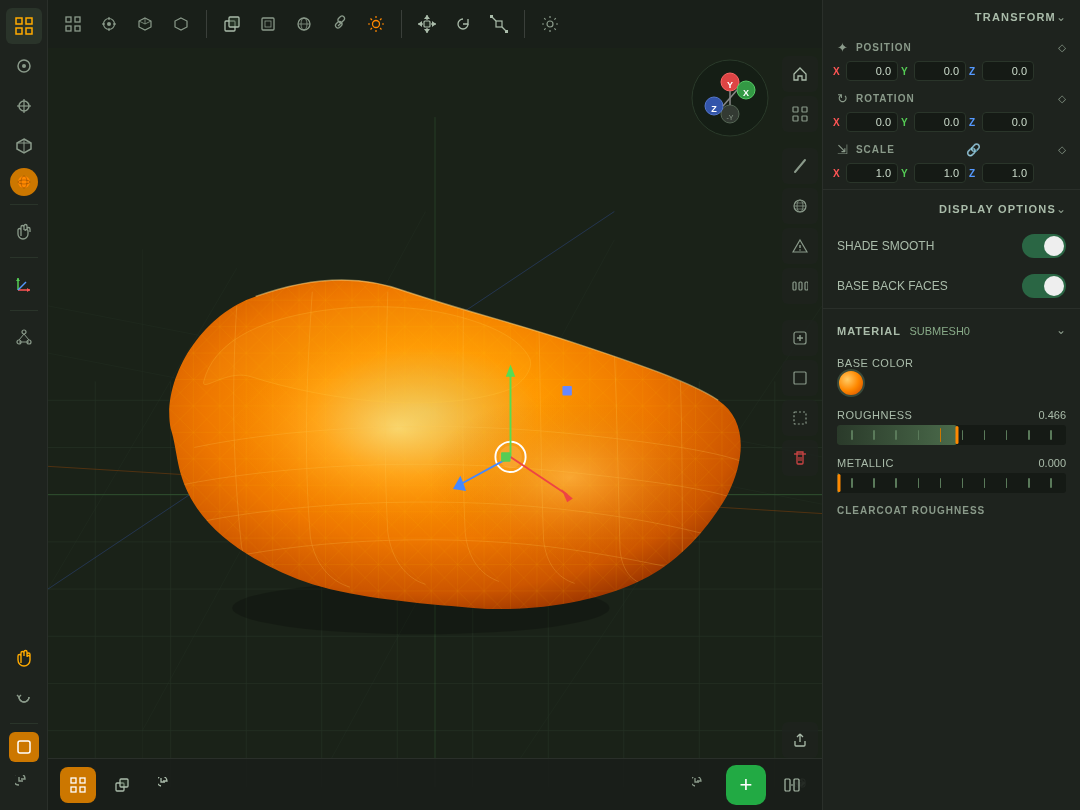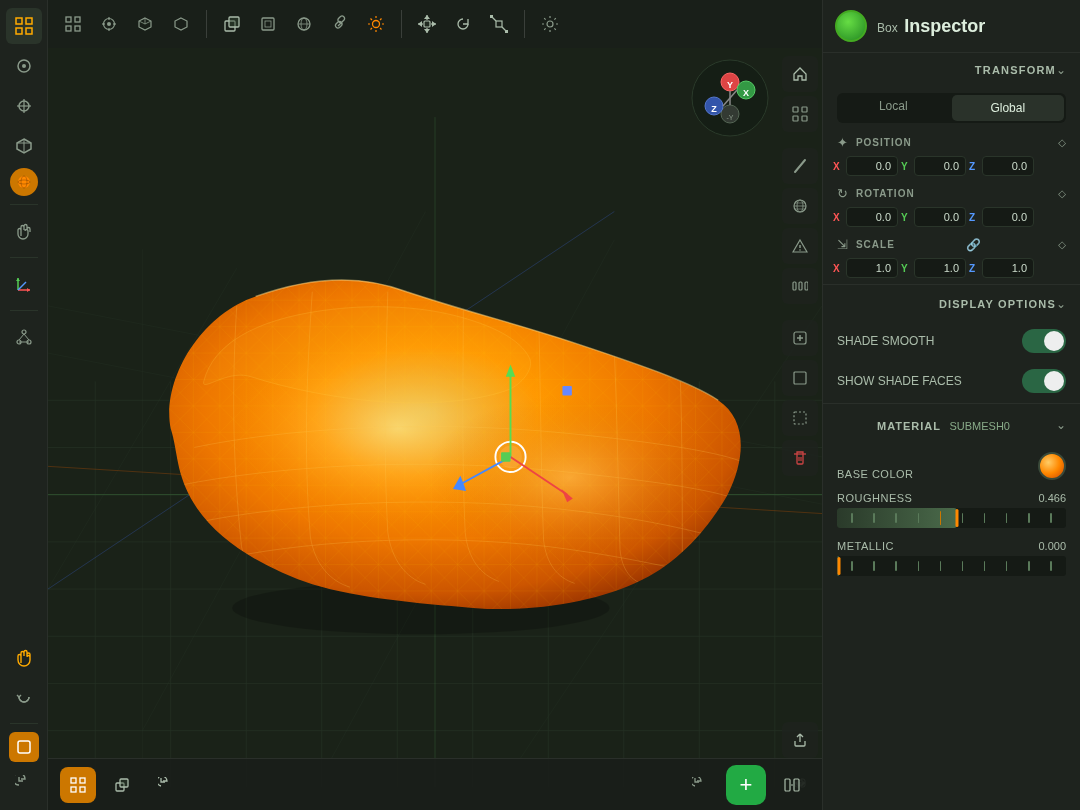--- a/index.html
+++ b/index.html
@@ -303,23 +303,24 @@
       display: flex;
       align-items: center;
       justify-content: space-between;
       padding: 10px 14px;
       background: #1e231e;
     }
     .material-sub { color: #88aa88; font-size: 11px; margin-left: 4px; }
 
     .color-row {
       display: flex;
-      align-items: flex-end;
+      align-items: flex-start;
       justify-content: space-between;
       padding: 8px 14px;
+      flex-direction: column;
     }
     .color-label { color: #aabcaa; font-size: 11px; font-weight: 500; letter-spacing: 0.5px; }
     .color-circle {
       width: 28px;
       height: 28px;
       border-radius: 50%;
       border: 2px solid #3a4a3a;
       cursor: pointer;
     }
 
@@ -879,37 +880,26 @@
         <rect x="1" y="2" width="5" height="12" rx="1" stroke="#aabcaa" stroke-width="1.2" fill="none"></rect>
         <rect x="10" y="2" width="5" height="12" rx="1" stroke="#aabcaa" stroke-width="1.2" fill="none"></rect>
         <line x1="7" y1="8" x2="9" y2="8" stroke="#aabcaa" stroke-width="1.2"></line>
       </svg>
     </div>
   </div>
 </div>
 
 <div class="inspector-panel">
 
-  <div class="inspector-header">
-    <div class="inspector-avatar"></div>
-    <div>
-      <span style="color:#aabcaa; font-size:12px;">Box</span>
-      <span style="color:#ddeedd; font-size:18px; font-weight:600; margin-left:2px;">Inspector</span>
-    </div>
-  </div>
 
   <div class="section-header">
     <span class="section-header-title">TRANSFORM</span>
     <span class="section-chevron">⌄</span>
   </div>
 
-  <div class="coord-toggle">
-    <div class="coord-btn">Local</div>
-    <div class="coord-btn active">Global</div>
-  </div>
 
   <div class="prop-label-row">
     <span class="prop-icon">✦</span>
     <span class="prop-label">POSITION</span>
     <span class="diamond-icon">◇</span>
   </div>
   <div class="transform-row">
     <div class="axis-group">
       <span class="axis-label x">X</span>
       <input class="axis-input" type="text" value="0.0" style="">
@@ -961,31 +951,31 @@
   </div>
 
   <div class="toggle-row">
     <span class="toggle-label">SHADE SMOOTH</span>
     <div class="toggle-switch on">
       <div class="toggle-knob"></div>
     </div>
   </div>
 
   <div class="toggle-row">
-    <span class="toggle-label">SHOW SHADE FACES</span>
+    <span class="toggle-label">BASE BACK FACES</span>
     <div class="toggle-switch on">
       <div class="toggle-knob"></div>
     </div>
   </div>
 
   <div class="section-divider"></div>
 
   <div class="material-header">
     <span>
-      <span class="section-header-title" style="color:#aabcaa; font-size:11px; font-weight:700; letter-spacing:1px;margin-left:40px;">MATERIAL</span>
+      <span class="section-header-title" style="color:#aabcaa; font-size:11px; font-weight:700; letter-spacing:1px;">MATERIAL</span>
       <span class="material-sub">SUBMESH0</span>
     </span>
     <span class="section-chevron">⌄</span>
   </div>
 
   <div class="color-row">
     <span class="color-label">BASE COLOR</span>
     <div class="color-circle" style="background: radial-gradient(circle at 35% 35%, #ffcc66, #ff8800, #cc4400);"></div>
   </div>
 
@@ -1031,13 +1021,16 @@
         <div class="slider-tick"></div>
         <div class="slider-tick"></div>
         <div class="slider-tick"></div>
         <div class="slider-tick"></div>
         <div class="slider-tick"></div>
       </div>
       <div class="slider-handle" style="left:1%"></div>
     </div>
   </div>
 
+  <div class="prop-label-row" style="padding-top:4px; padding-bottom:8px;">
+    <span class="prop-label">CLEARCOAT ROUGHNESS</span>
+  </div>
 </div>
 
 </body></html>

